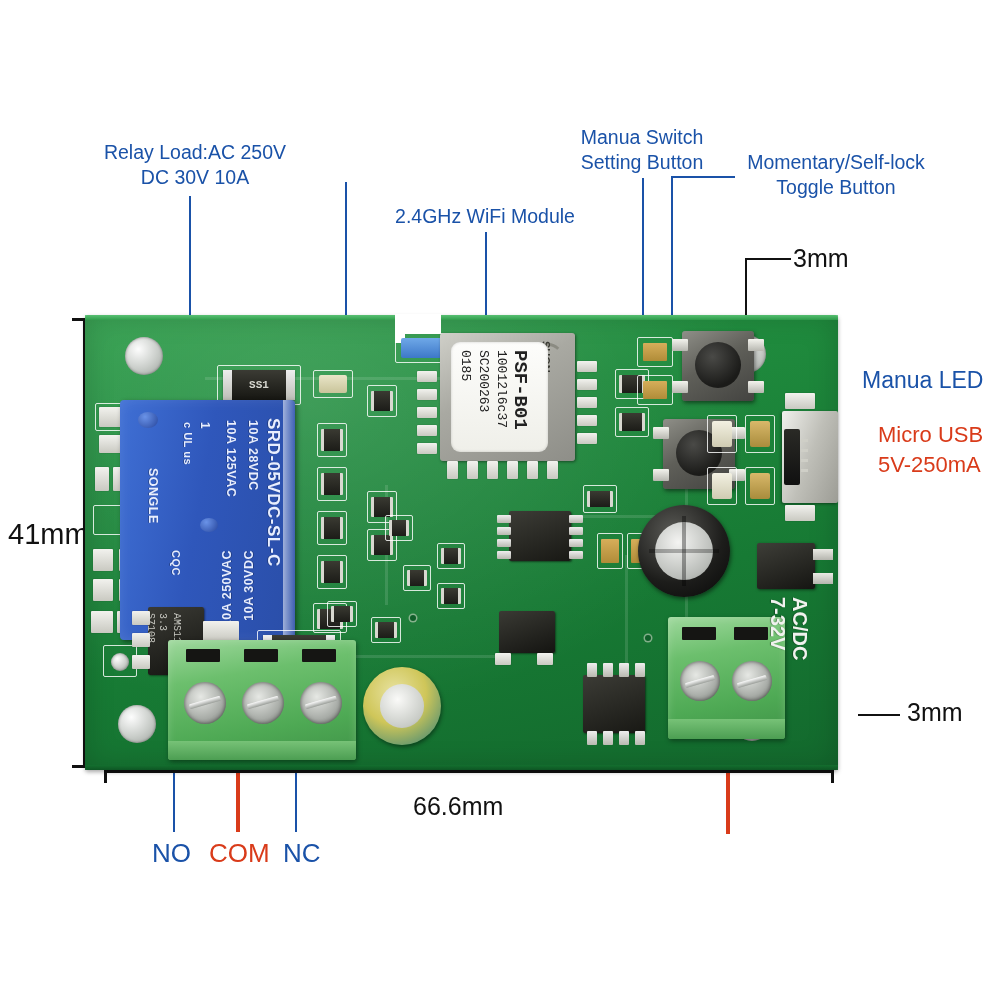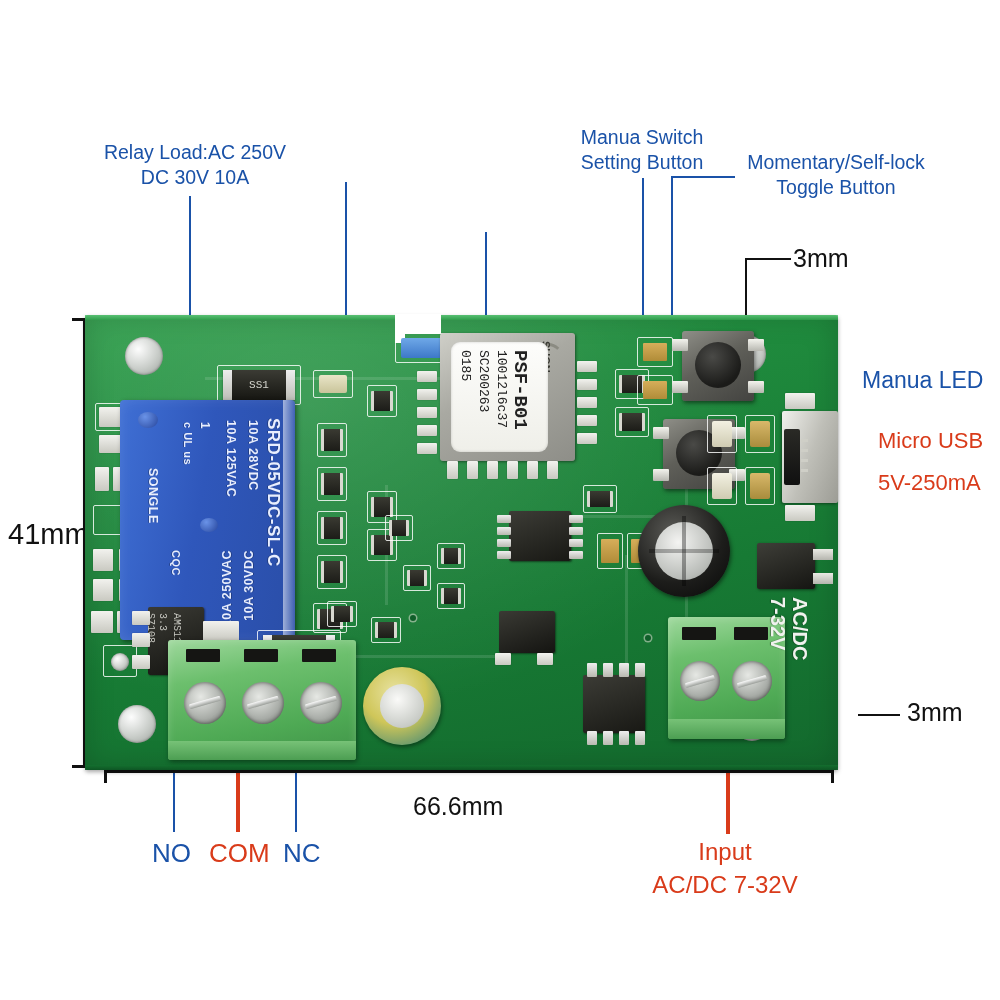--- a/index.html
+++ b/index.html
@@ -109,21 +109,21 @@
   .to252{position:absolute;background:linear-gradient(160deg,#3e3e38,#151512);border-radius:2px;
      box-shadow:1px 1px 3px rgba(0,0,0,.5);}
   .to252 .tab{position:absolute;background:linear-gradient(#eaeae4,#b5b5ae);}
   .sot{position:absolute;background:linear-gradient(160deg,#3a3a34,#141411);border-radius:2px;
      box-shadow:1px 1px 2px rgba(0,0,0,.45);}
   .sottxt{position:absolute;color:#c7c7c0;font-family:"Liberation Mono","DejaVu Sans Mono",monospace;
      font-size:10px;transform-origin:left top;white-space:nowrap;}
 
   
   .sma{position:absolute;background:linear-gradient(#3b3b34,#161612);border-radius:1px;
-     box-shadow:0 1px 2px rgba(0,0,0,.45);}
+     box-shadow:0 1px 2px rgba(0,0,0,.45);font-weight:bold;}
   .sma .k{position:absolute;left:0;top:0;width:13%;height:100%;background:linear-gradient(#eee,#bdbdb6);}
   .sma .k2{position:absolute;right:0;top:0;width:13%;height:100%;background:linear-gradient(#eee,#bdbdb6);}
   .sma .t{position:absolute;inset:0;color:#d6d6cf;font-size:11px;text-align:center;
      font-family:"Liberation Mono","DejaVu Sans Mono",monospace;}
 
   
   .btn{position:absolute;width:72px;height:70px;
      background:linear-gradient(150deg,#8f8f88,#5f5f59 45%,#434340 100%);border-radius:3px;
      box-shadow:1px 2px 4px rgba(0,0,0,.5);}
   .btn .cap{position:absolute;left:13px;top:11px;width:46px;height:46px;border-radius:50%;
@@ -160,46 +160,45 @@
 </style>
 </head>
 <body>
 
 <div id="stage">
 
   <div class="anno c" style="left:50px;top:140px;width:290px;">Relay Load:AC 250V
 DC 30V 10A</div>
 
 
+  <div class="anno c" style="left:370px;top:204px;width:230px;">2.4GHz WiFi Module</div>
 
   <div class="anno c" style="left:706px;top:150px;width:260px;">Momentary/Self-lock
 Toggle Button</div>
 
   <div class="anno c" style="left:552px;top:125px;width:180px;">Manua Switch
 Setting Button</div>
 
   <div class="anno blk" style="left:793px;top:246px;font-size:25px;">3mm</div>
 
   <div class="anno blk" style="left:907px;top:700px;font-size:25px;">3mm</div>
 
   <div class="anno" style="left:862px;top:368px;font-size:23px;">Manua LED</div>
 
-  <div class="anno red" style="left:878px;top:420px;font-size:22px;line-height:42px;">Micro USB
+  <div class="anno red" style="left:878px;top:420px;font-size:22px;line-height:30px;">Micro USB
 5V-250mA</div>
 
   <div class="anno blk" style="left:8px;top:522px;font-size:29px;">41mm</div>
 
   <div class="anno blk" style="left:413px;top:794px;font-size:25px;">66.6mm</div>
 
   <div class="anno" style="left:152px;top:841px;font-size:26px;">NO</div>
   <div class="anno red" style="left:209px;top:841px;font-size:26px;">COM</div>
   <div class="anno" style="left:283px;top:841px;font-size:26px;">NC</div>
 
-  <div class="anno red c" style="left:600px;top:835px;width:250px;font-size:24px;line-height:33px;">Input
-AC/DC 7-32V</div>
 
   <div class="ln v" style="left:189px;top:196px;height:119px;"></div>
 
   <div class="ln v" style="left:345px;top:182px;height:134px;"></div>
 
   <div class="ln v" style="left:485px;top:232px;height:85px;"></div>
 
   <div class="ln v" style="left:642px;top:178px;height:140px;"></div>
 
   <div class="ln h" style="left:671px;top:176px;width:64px;"></div>

